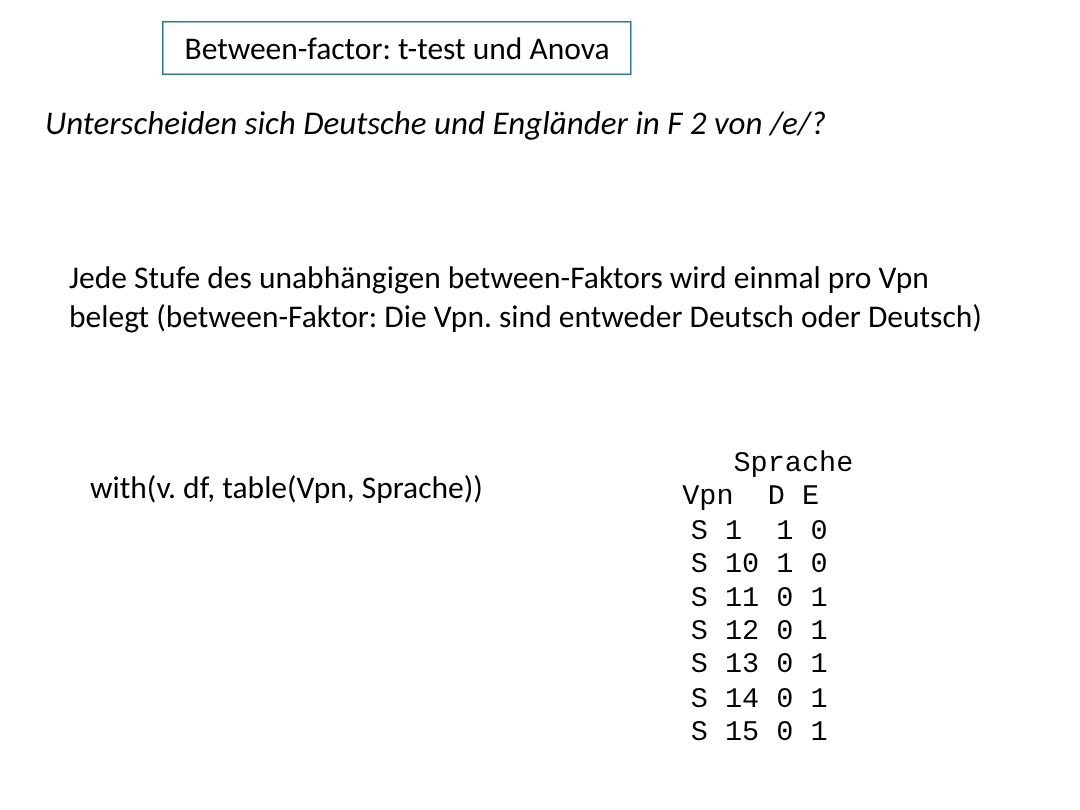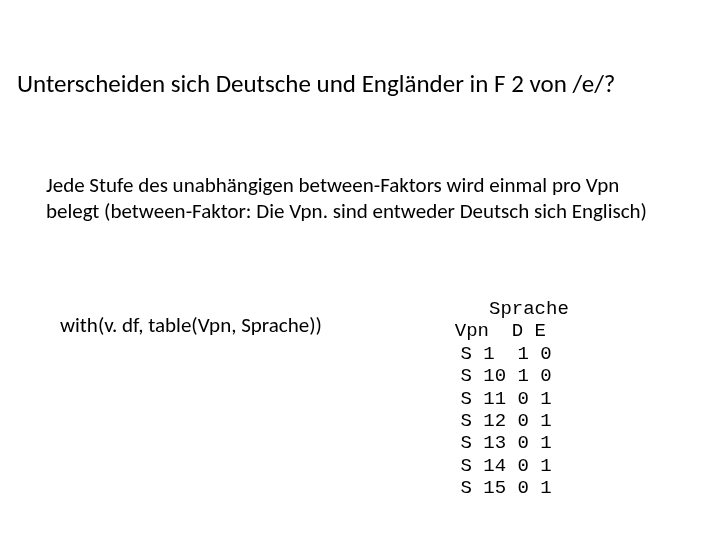--- a/index.html
+++ b/index.html
@@ -21,22 +21,23 @@
     top: 14px;
     left: 108px;
     border: 1px solid #267a9e;
     padding: 4px 14px 4px 14px;
     font-size: 21px;
     background: #ffffff;
   }
   .question {
     position: absolute;
     top: 68px;
-    left: 17px;
-    font-size: 25px;
+    left: 30px;
+    font-size: 22px;
+    font-style: italic;
   }
   .code1 {
     position: absolute;
     top: 120px;
     left: 66px;
     font-size: 21px;
   }
   .para {
     position: absolute;
     top: 173px;
@@ -61,25 +62,28 @@
     line-height: 1.18;
     white-space: pre;
     text-align: center;
   }
 </style>
 </head>
 <body>
 
 <div class="slide">
 
+  <div class="title-box">
+    <span>Between-factor: t-test und Anova</span>
+  </div>
 
   <div class="question">Unterscheiden sich Deutsche und Engländer in F 2 von /e/?</div>
 
 
-  <div class="para">Jede Stufe des unabhängigen between-Faktors wird einmal pro Vpn belegt (between-Faktor: Die Vpn. sind entweder Deutsch sich Englisch)</div>
+  <div class="para">Jede Stufe des unabhängigen between-Faktors wird einmal pro Vpn belegt (between-Faktor: Die Vpn. sind entweder Deutsch oder Deutsch)</div>
 
   <div class="code2">with(v. df, table(Vpn, Sprache))</div>
 
   <div class="table">     Sprache
 Vpn  D E
  S 1  1 0
  S 10 1 0
  S 11 0 1
  S 12 0 1
  S 13 0 1

